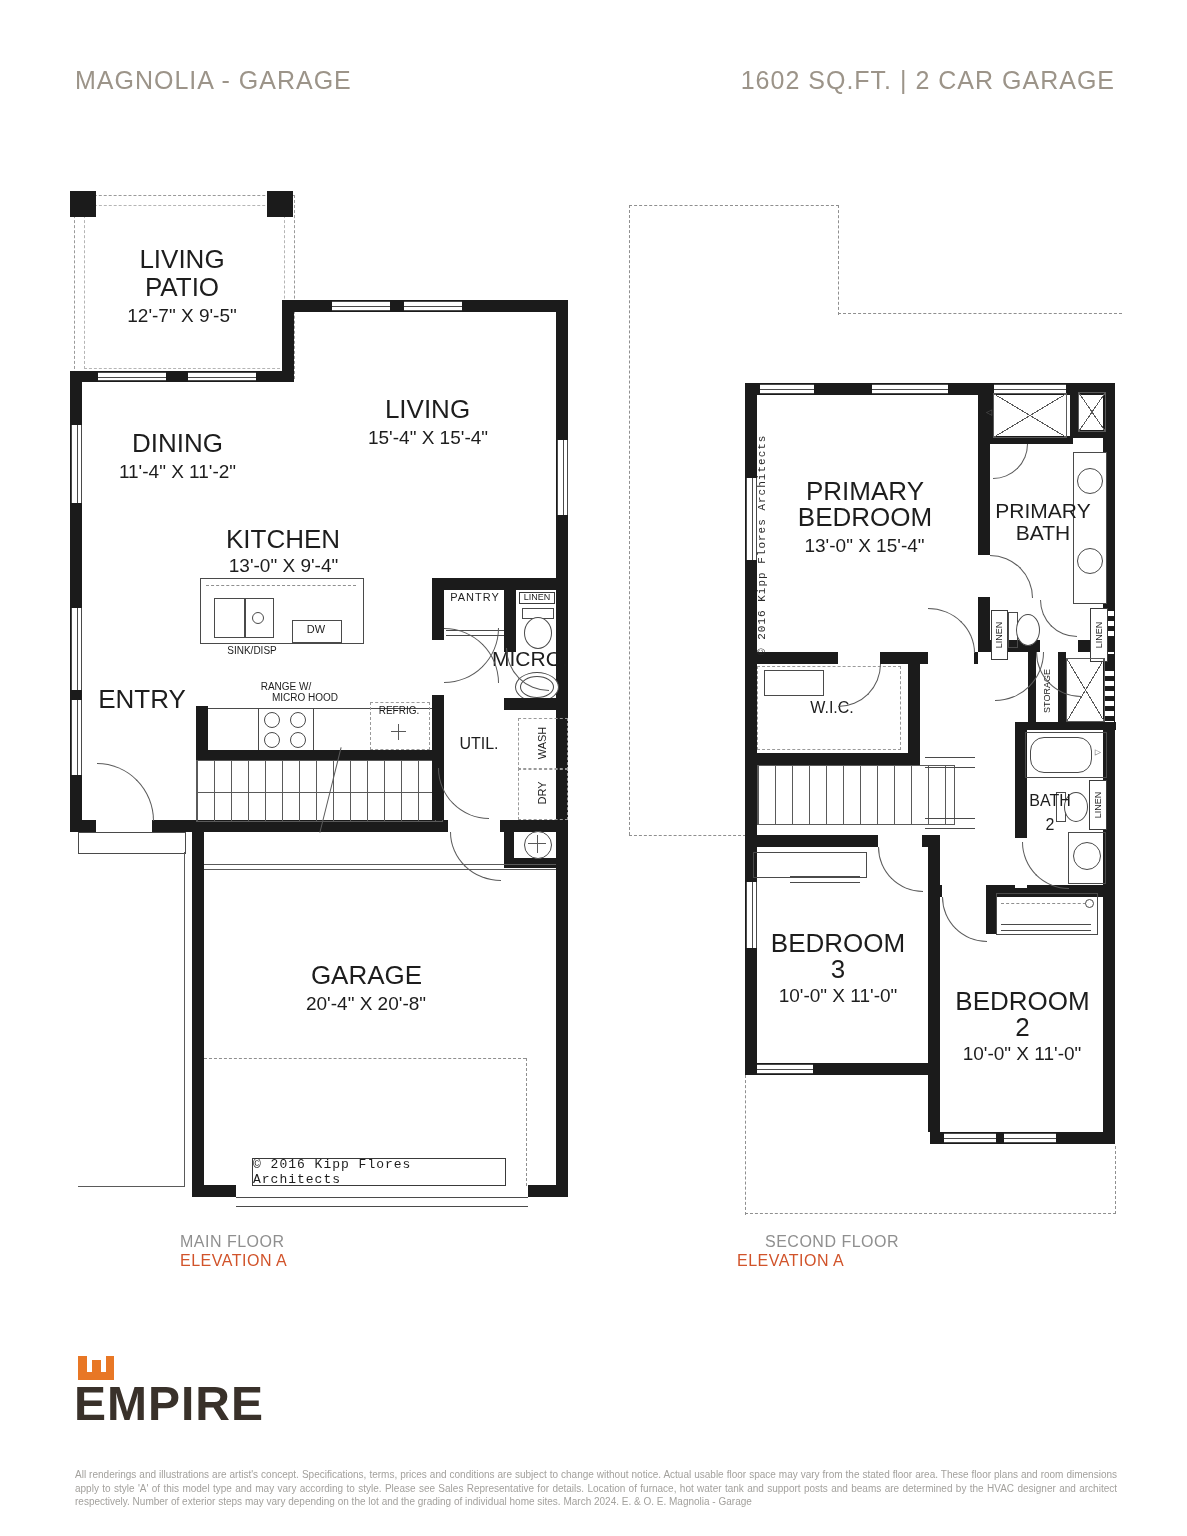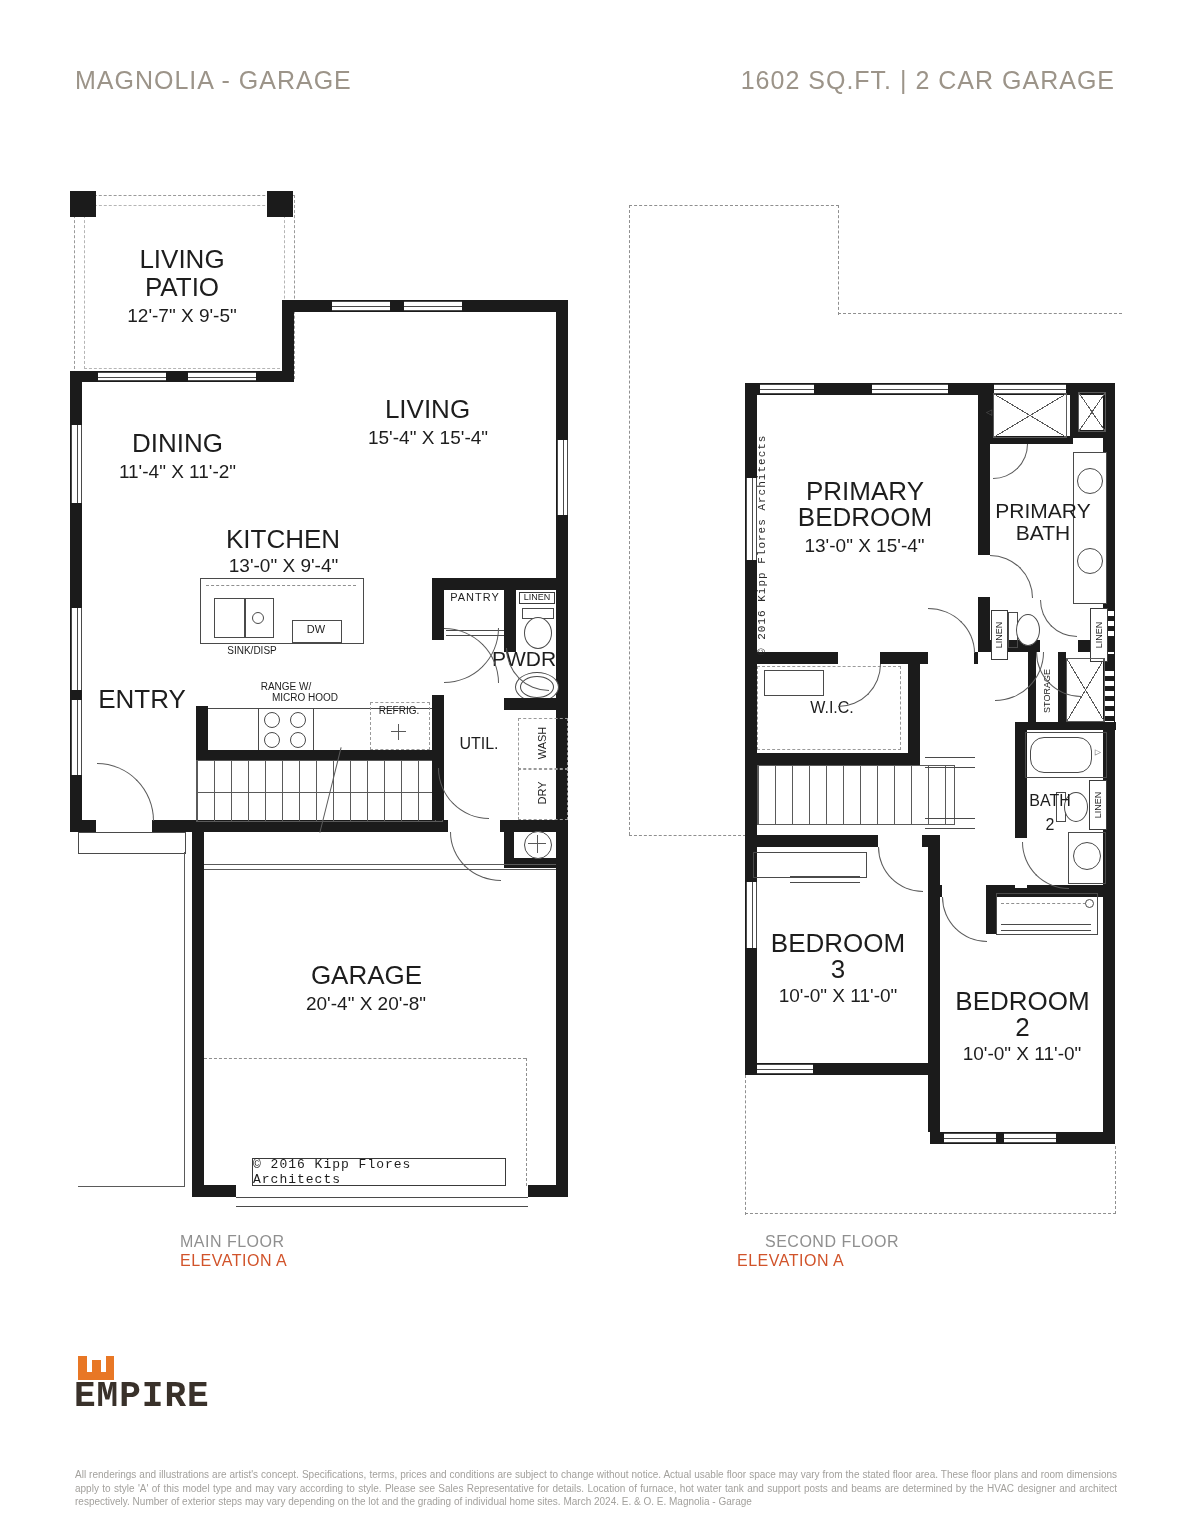--- a/index.html
+++ b/index.html
@@ -38,21 +38,21 @@
   .vlabel>span{display:block;transform:rotate(-90deg);white-space:nowrap;}
   .boxed{border:1px solid #3a3a3a;background:#fff;}
   .hdr{position:absolute;color:#9c9489;font-size:25px;letter-spacing:1px;}
   .cap1{position:absolute;color:#8f8f8f;font-size:16px;letter-spacing:.5px;}
   .cap2{position:absolute;color:#d1532a;font-size:16px;letter-spacing:.5px;}
   .copyright-box{position:absolute;border:1px solid #3a3a3a;background:#fff;color:#1d1d1d;
     font-family:"Liberation Mono",monospace;font-size:13px;letter-spacing:1px;
     display:flex;align-items:center;justify-content:center;}
   .vcopy{position:absolute;transform:rotate(-90deg);transform-origin:0 0;
     font-family:"Liberation Mono",monospace;font-size:11px;letter-spacing:1px;color:#2a2a2a;white-space:nowrap;}
-  .brand{position:absolute;color:#39312a;font-weight:bold;font-size:36px;letter-spacing:1px;font-family:Liberation Mono, monospace;}
+  .brand{position:absolute;color:#39312a;font-weight:bold;font-size:48px;letter-spacing:1px;}
   .crown{position:absolute;}
   .crown i{position:absolute;background:#e87725;}
   .disclaimer{position:absolute;color:#a3a19d;font-size:10px;line-height:13.5px;text-align:justify;}
   .fauc{position:absolute;color:#5a5a5a;font-size:8px;}
 </style>
 </head>
 <body>
 
 <div class="page">
 
@@ -130,21 +130,21 @@
 
   <div class="w" style="left:432px;top:578px;width:136px;height:12px;"></div>
   <div class="w" style="left:432px;top:590px;width:12px;height:230px;"></div>
   <div class="gap" style="left:432px;top:640px;width:12px;height:55px;"></div>
   <div class="lbl s11" style="left:446px;top:592px;width:58px;letter-spacing:1px;">PANTRY</div>
   <div class="dline" style="left:446px;top:630px;width:58px;height:4px;"></div>
   <div class="w" style="left:504px;top:590px;width:12px;height:62px;"></div>
   <div class="lbl s9 boxed" style="left:519px;top:592px;width:34px;">LINEN</div>
   <div class="tlnb" style="left:522px;top:608px;width:30px;height:9px;"></div>
   <div class="oval" style="left:524px;top:617px;width:26px;height:30px;"></div>
-  <div class="lbl s22" style="left:492px;top:648px;width:70px;">PWDR.</div>
+  <div class="lbl s22" style="left:492px;top:648px;width:70px;">MICRO.</div>
   <div class="oval" style="left:515px;top:672px;width:42px;height:28px;"></div>
   <div class="oval" style="left:520px;top:676px;width:32px;height:20px;"></div>
   <div class="w" style="left:504px;top:698px;width:64px;height:12px;"></div>
   <div class="lbl s24" style="left:444px;top:736px;width:70px;">UTIL.</div>
   <div class="drect" style="left:518px;top:718px;width:48px;height:50px;"></div>
   <div class="vlabel s11" style="left:518px;top:718px;width:48px;height:50px;">
       <span>WASH</span>
     </div>
   <div class="drect" style="left:518px;top:768px;width:48px;height:50px;"></div>
   <div class="vlabel s11" style="left:518px;top:768px;width:48px;height:50px;">

